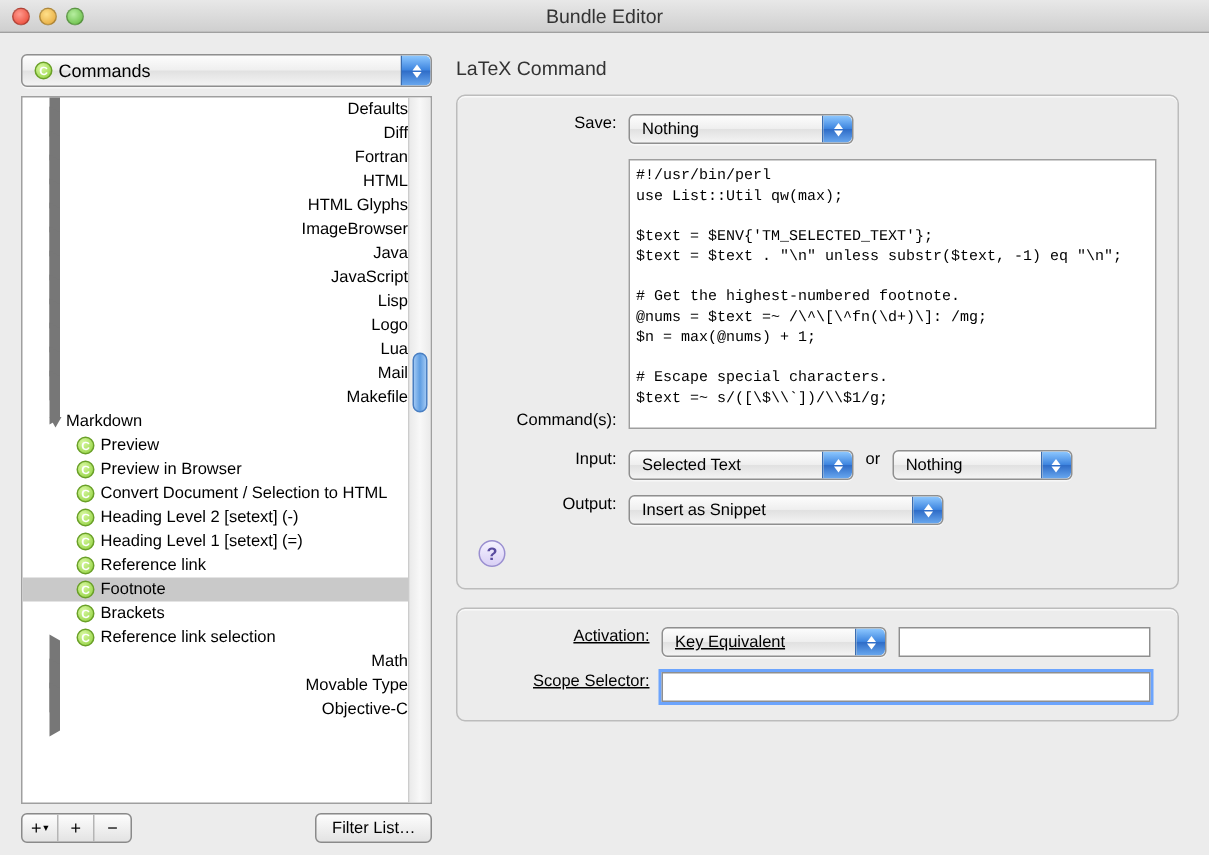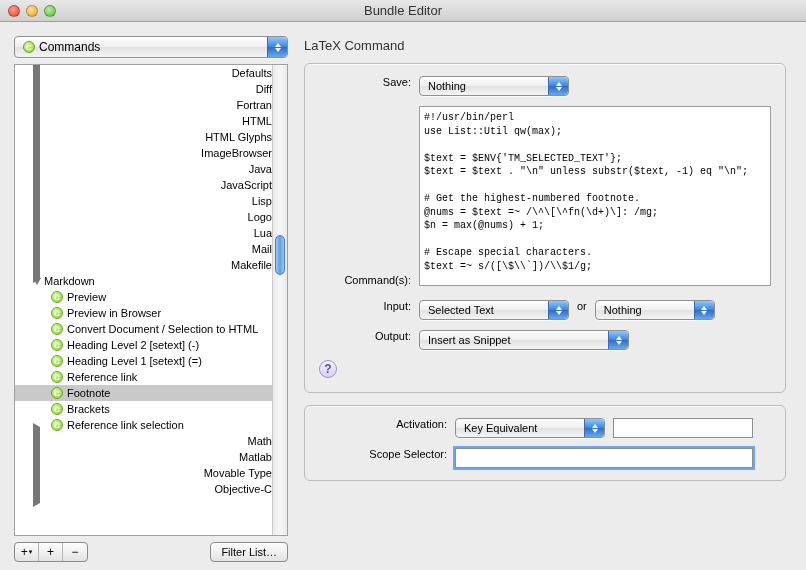--- a/index.html
+++ b/index.html
@@ -49,21 +49,21 @@
 .section-title { font-size: 13px; color: #333; margin-bottom: 10px; }
 .group { border: 1px solid #bcbcbc; border-radius: 6px; background: #ececec; padding: 12px 14px 14px 14px; box-shadow: inset 0 1px 0 rgba(255,255,255,0.7); }
 .row { display: flex; align-items: flex-start; margin-bottom: 10px; }
 .row:last-child { margin-bottom: 0; }
 .lbl { width: 92px; text-align: right; margin-right: 8px; font-size: 11px; color: #000; }
 .aqua-select.small { height: 20px; font-size: 11px; }
 .cmd-text { flex: 1; height: 180px; border: 1px solid #9f9f9f; background: #fff; font-family: Monaco, "Courier New", monospace; font-size: 10px; padding: 4px 4px; white-space: pre; overflow: hidden; line-height: 1.35; }
 .or-text { margin: 0 8px; font-size: 11px; }
 .help { width: 18px; height: 18px; border-radius: 50%; border: 1px solid #9a8fd0; background: linear-gradient(#f5f2ff,#d9d0f5); color: #5a4ca0; font-weight: bold; font-size: 12px; display: flex; align-items: center; justify-content: center; margin-top: 4px; }
 
-.group2 { margin-top: 12px; border: 1px solid #bcbcbc; border-radius: 6px; background: #ececec; padding: 12px 32px; box-shadow: inset 0 1px 0 rgba(255,255,255,0.7); }
+.group2 { margin-top: 12px; border: 1px solid #bcbcbc; border-radius: 6px; background: #ececec; padding: 12px 18px; box-shadow: inset 0 1px 0 rgba(255,255,255,0.7); text-decoration: underline; }
 .text-input { height: 20px; border: 1px solid #8f8f8f; background: #fff; padding: 0 4px; font-size: 11px; font-family: inherit; }
 .focus-ring { box-shadow: 0 0 0 2px rgba(94,156,255,0.9); }
 .spacer { height: 4px; }
 </style>
 </head>
 <body>
 
 <div class="titlebar">
   <div class="traffic">
     <div class="tl red"></div>
@@ -179,24 +179,20 @@
             <div class="tree-row indent2">
               <span class="bead">C</span>
               <span>Reference link selection</span>
             </div>
             <div class="tree-row indent1">
               <span class="tri right"></span>
               <span>Math</span>
             </div>
             <div class="tree-row indent1">
               <span class="tri right"></span>
-              <span>Matlab</span>
-            </div>
-            <div class="tree-row indent1">
-              <span class="tri right"></span>
               <span>Movable Type</span>
             </div>
             <div class="tree-row indent1">
               <span class="tri right"></span>
               <span>Objective-C</span>
             </div>
           </div>
         <div class="tree-scrollbar">
           <div class="tree-thumb"></div>
         </div>

